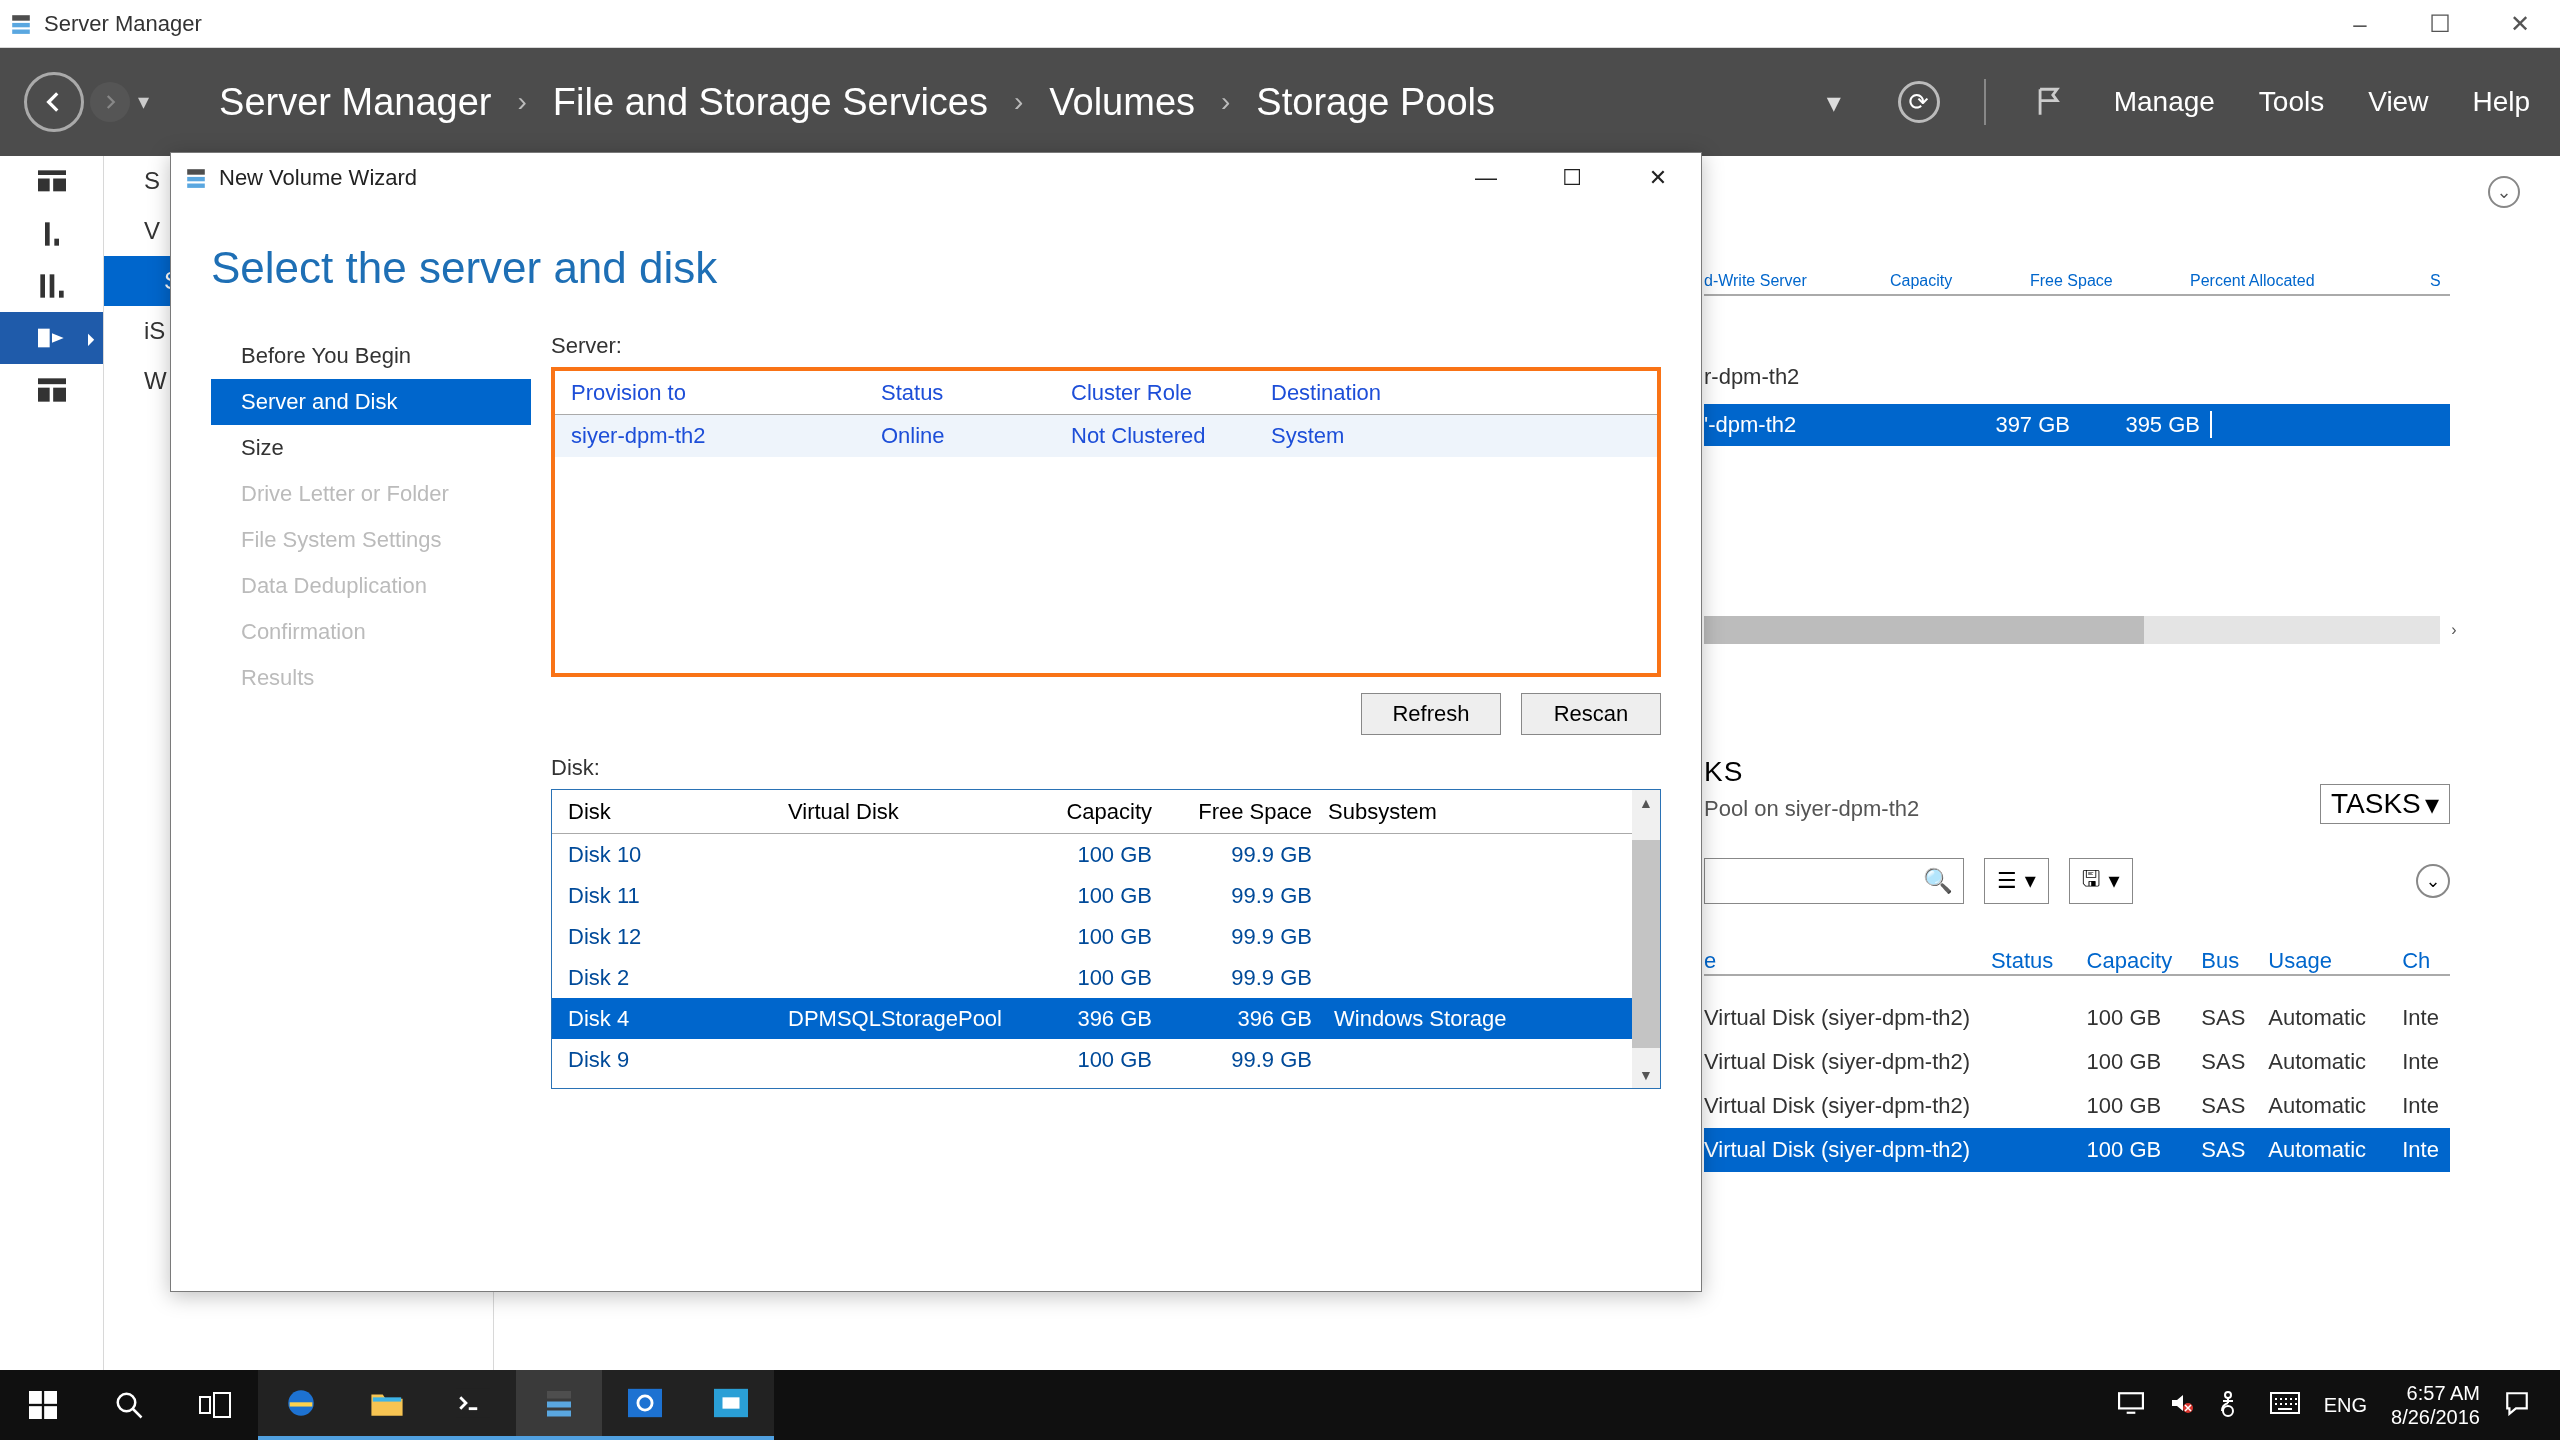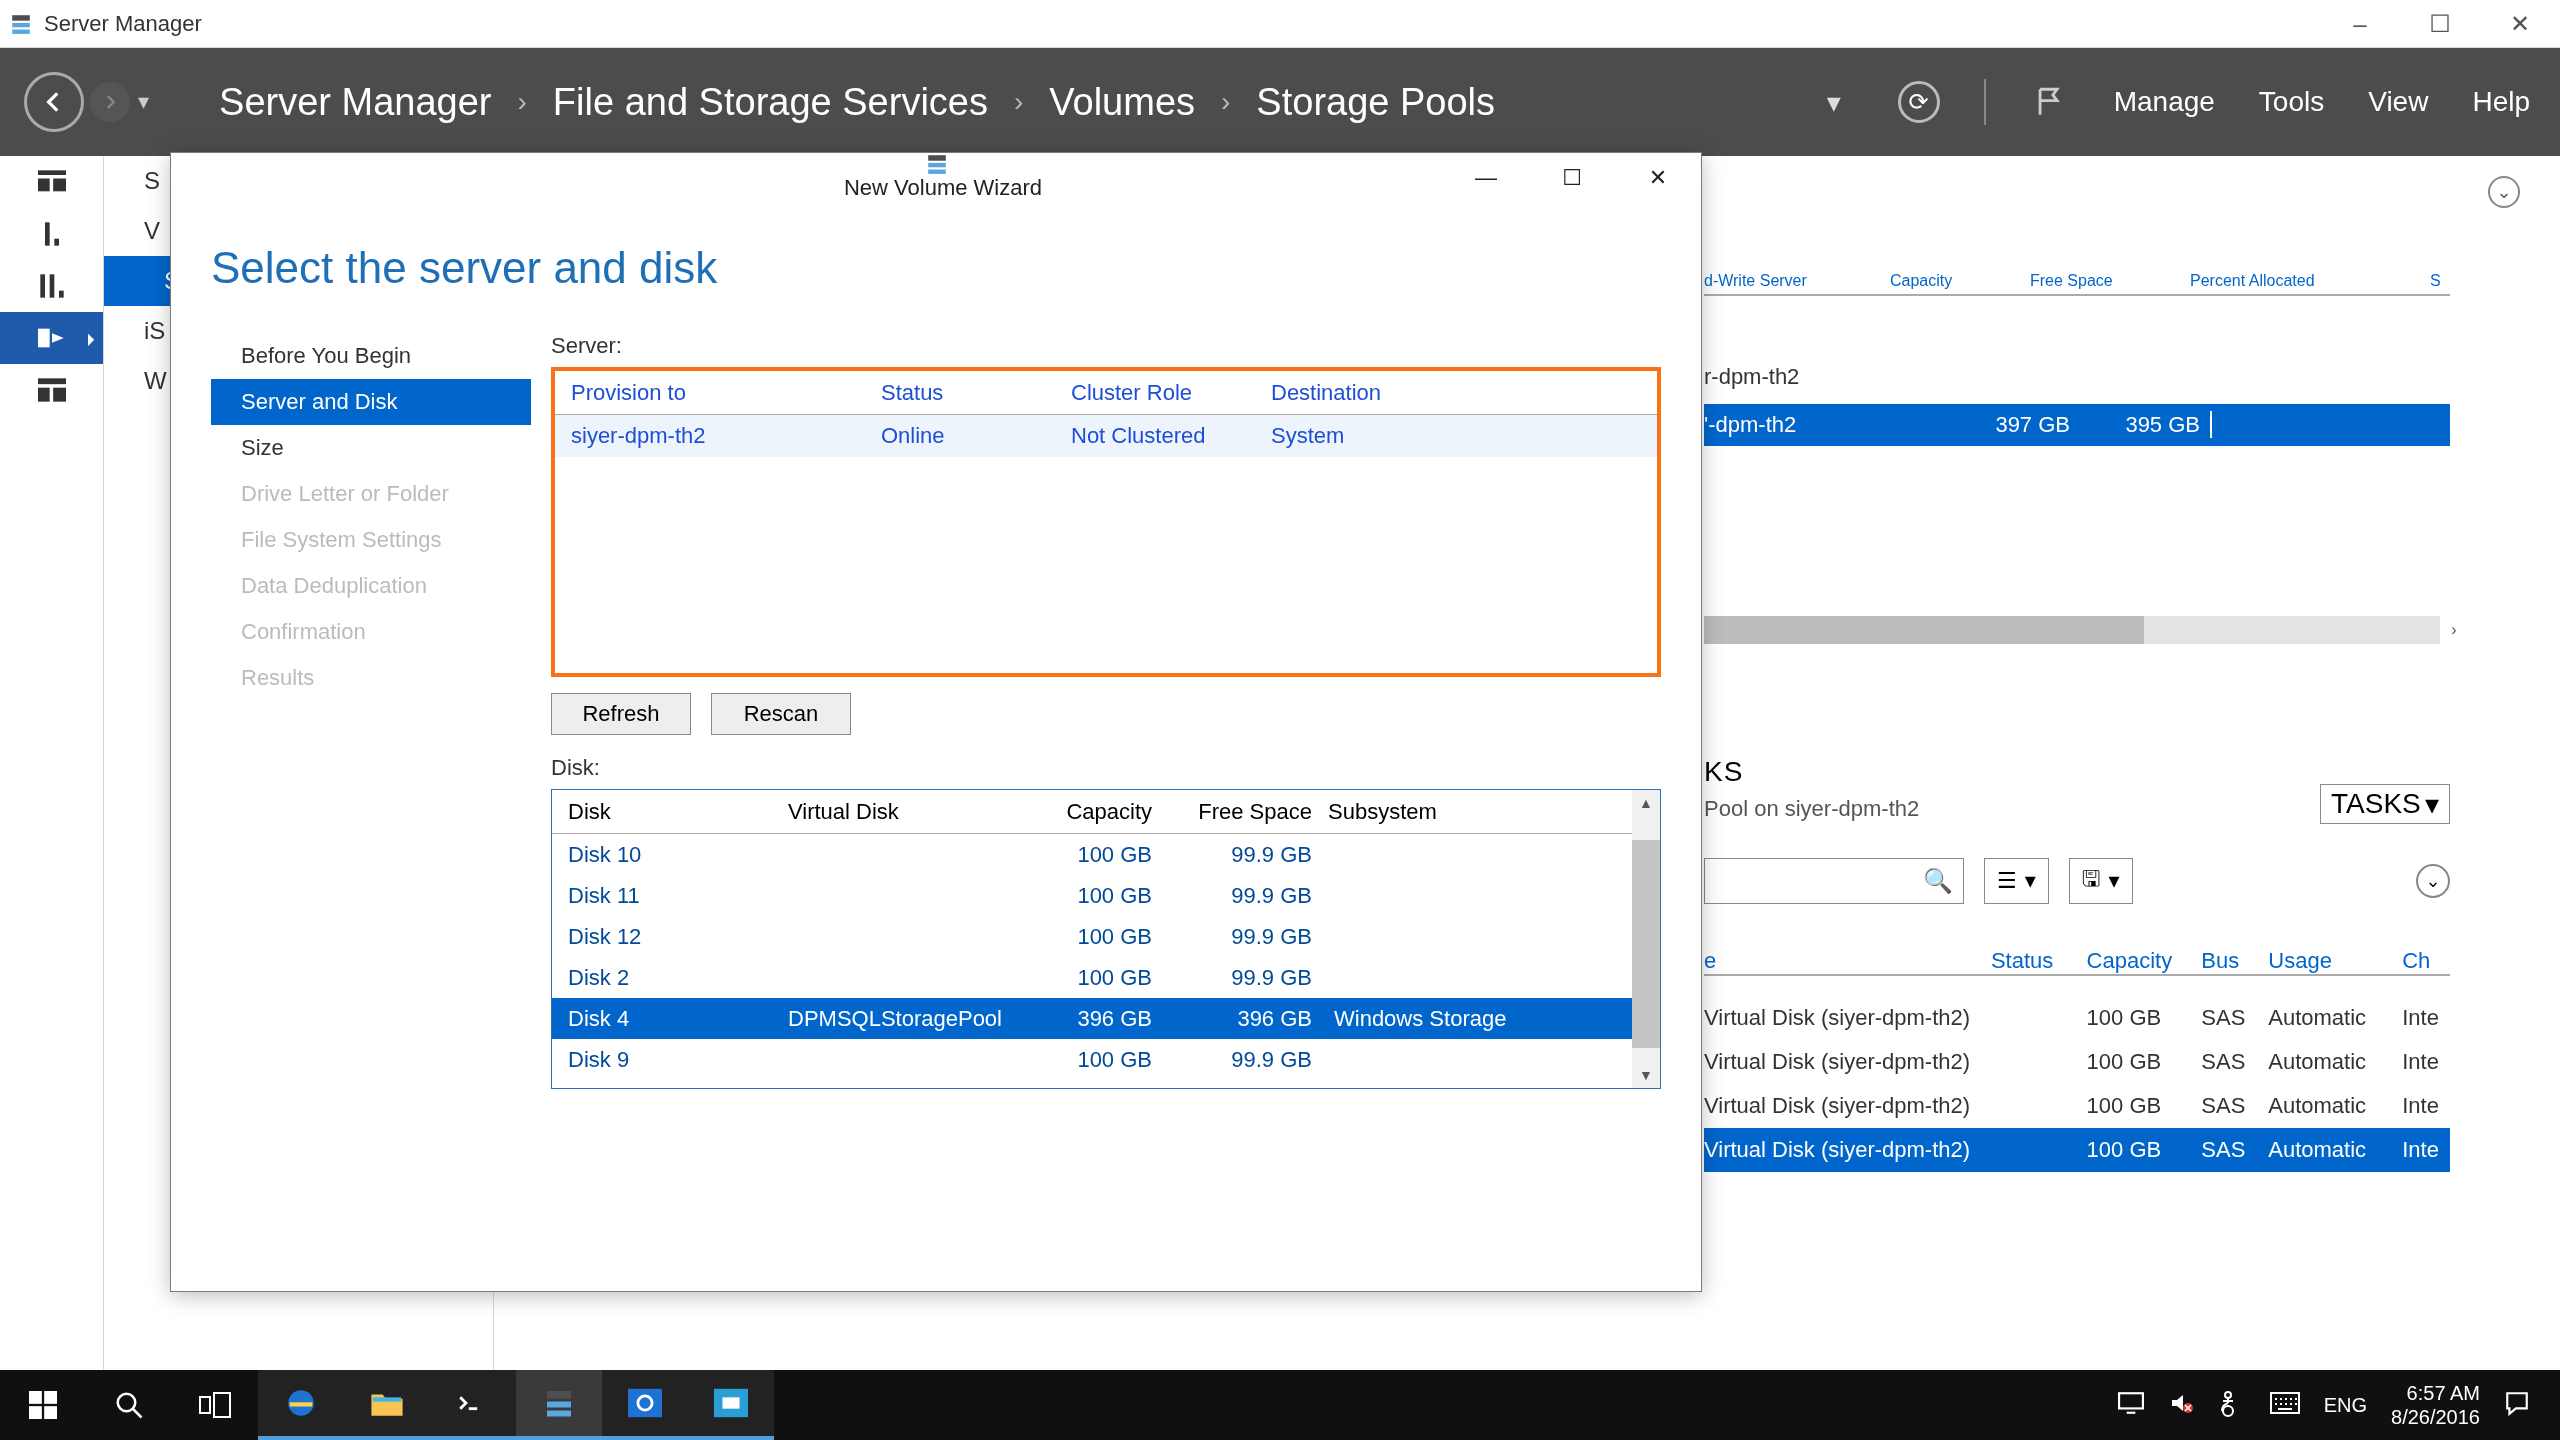--- a/index.html
+++ b/index.html
@@ -109,41 +109,41 @@
   .vd-row.selected { background:#0066cc; color:#fff;}
   .vd-row span, .vd-head span { display:inline-block; overflow:hidden; white-space:nowrap; }
 
   
   .wizard {
     position:absolute; left:170px; top:152px; width:1532px; height:1140px;
     background:#fff; border:1px solid #7a7a7a; box-shadow:0 4px 20px rgba(0,0,0,.25);
     z-index:50;
   }
   .wizard .w-titlebar { height:50px; display:flex; align-items:center; font-size:22px;
-    border-bottom:0; padding-left:14px; color:#222;flex-direction:column;}
+    border-bottom:0; padding-left:14px; color:#222;}
   .wizard .w-icon { width:22px; height:22px; margin-right:12px; display:flex;}
   .wizard .w-ctrls { position:absolute; right:0; top:0; height:50px; display:flex;}
   .wizard .w-btn { width:86px; height:50px; display:flex; align-items:center; justify-content:center; font-size:22px; color:#222;}
   .wizard .w-heading { font-size:44px; font-weight:300; color:#1e6fb5;
     margin:40px 0 0 40px;}
   .wizard .w-body { position:absolute; left:40px; right:40px; top:180px; bottom:120px; display:flex;}
   .w-steps { flex:0 0 320px; }
   .w-steps .step { height:46px; display:flex; align-items:center; padding-left:30px;
     font-size:22px; color:#333;}
   .w-steps .step.disabled { color:#bbb; }
   .w-steps .step.selected { background:#0066cc; color:#fff; }
   .w-content { flex:1; padding-left:20px; }
   .label { font-size:22px; color:#333; margin-bottom:8px;}
   .grid { border:4px solid #f97316; height:310px; font-size:22px; color:#1d4ed8;}
   .grid .g-head { height:44px; border-bottom:1px solid #aaa; display:flex; align-items:center; }
   .grid .g-head span { padding-left:16px; }
   .grid .g-row { height:42px; display:flex; align-items:center; }
   .grid .g-row span { padding-left:16px; }
   .grid .g-row.sel { background:#eef4fb; }
-  .btnrow { display:flex; gap:20px; margin-top:16px;}
+  .btnrow { display:flex; justify-content:flex-end; gap:20px; margin-top:16px;}
   .winbtn { height:42px; min-width:140px; border:1px solid #888; background:#eee;
     display:flex; align-items:center; justify-content:center; font-size:22px;}
 
   .diskgrid { border:1px solid #2a72b5; height:300px; margin-top:8px; position:relative;}
   .diskgrid .dg-head { height:44px; border-bottom:1px solid #aaa; display:flex; align-items:center;
     font-size:22px;}
   .diskgrid .dg-head span { padding-left:16px;}
   .diskgrid .dg-body { position:absolute; top:44px; bottom:0; left:0; right:28px; overflow:hidden;}
   .diskgrid .dg-row { height:41px; display:flex; align-items:center; font-size:22px; color:#004a99;}
   .diskgrid .dg-row span { padding-left:16px; }

